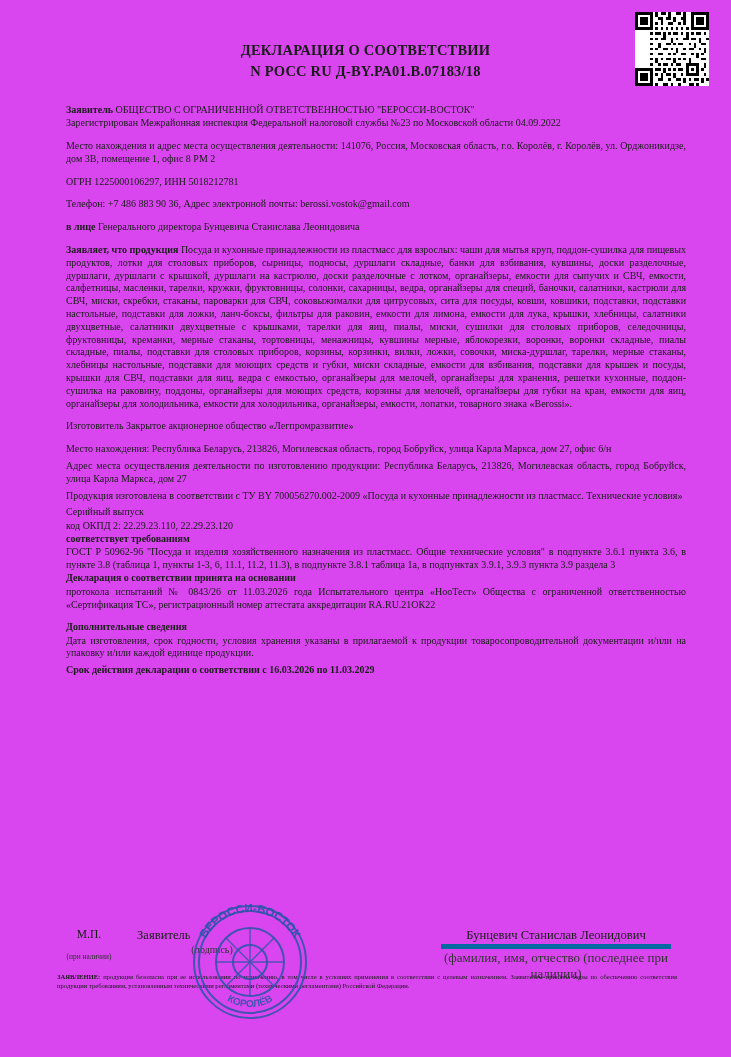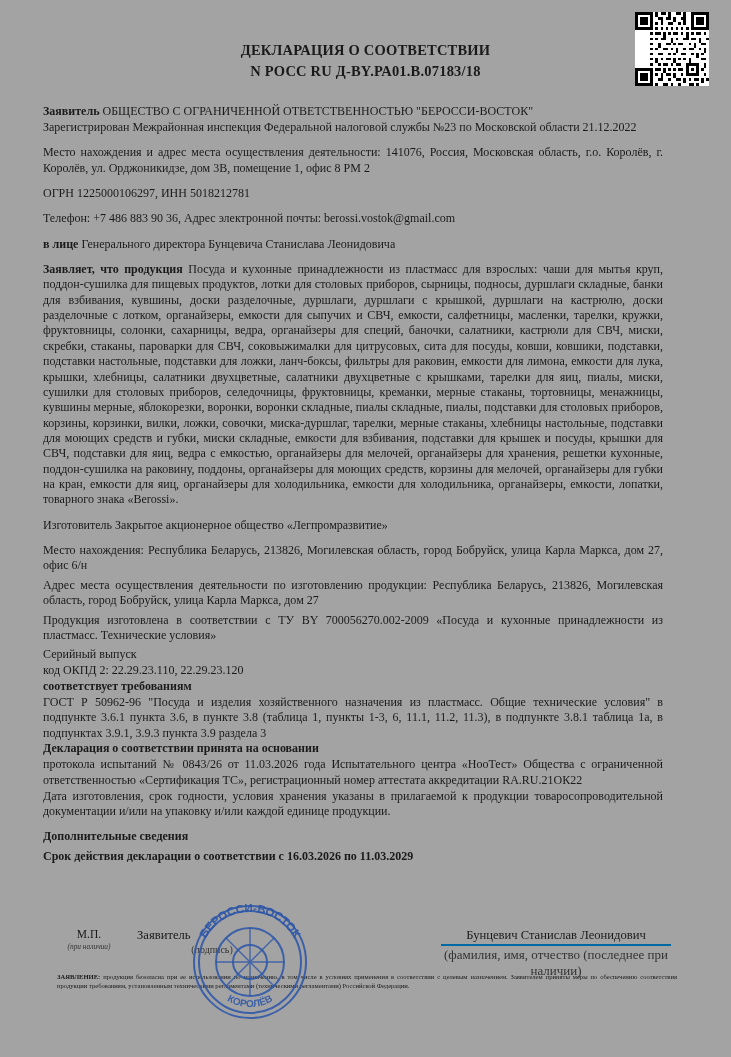--- a/index.html
+++ b/index.html
@@ -9,21 +9,21 @@
   }
   body {
     font-family: "Liberation Serif", serif;
     color: #1a1a1a;
   }
   .page {
     position: relative;
     width: 731px;
     height: 1057px;
     overflow: hidden;
-    background: #a3a3a3;
+    background: #d946ef;
   }
   
   .qr {
     position: absolute;
     top: 12px;
     right: 22px;
     width: 74px;
     height: 74px;
   }
   
@@ -38,23 +38,23 @@
     font-family: "Liberation Serif", serif;
     font-weight: bold;
     font-size: 14.5px;
     letter-spacing: 0.2px;
     line-height: 1.45;
   }
   
   .body {
     position: absolute;
     top: 104px;
-    left: 43px;
+    left: 66px;
     width: 620px;
-    font-size: 12px;
+    font-size: 10px;
     line-height: 1.28;
     text-align: left;
   }
   .p {
     margin: 0 0 0.5px 0;
   }
   .b { font-weight: bold; }
   .just { text-align: justify; }
   .gap-s { margin-top: 10px; }
   .gap-m { margin-top: 4px; }
@@ -74,22 +74,21 @@
   }
   .mp {
     width: 64px;
     text-align: center;
     font-size: 11.5px;
   }
   .mp .sub {
     display: block;
     font-size: 7.4px;
     color: #333;
-    margin-top: 2px;
-    font-style: italic;
+    margin-top: 12px;
   }
   .declarant {
     width: 200px;
     padding-left: 16px;
     font-size: 12.6px;
     position: relative;
   }
   .declarant .sub {
     display: block;
     font-size: 10px;
@@ -99,21 +98,21 @@
     width: 150px;
   }
   .signer {
     flex: 1;
     text-align: right;
     padding-right: 6px;
   }
   .signer .name {
     display: block;
     font-size: 12.6px;
-    border-bottom: 2px solid #0369a1;
+    border-bottom: 5px solid #0369a1;
     width: 230px;
     margin-left: auto;
     text-align: center;
     padding-bottom: 1px;
   }
   .signer .sub {
     display: block;
     font-size: 13px;
     color: #333;
     width: 230px;
@@ -292,21 +291,21 @@
 
   <div class="title-block">
     <div class="title-line">ДЕКЛАРАЦИЯ О СООТВЕТСТВИИ</div>
     <div class="title-line">N РОСС RU Д-BY.РА01.В.07183/18</div>
   </div>
 
   <div class="body">
 
     <p class="p"><span class="b">Заявитель</span><span> ОБЩЕСТВО С ОГРАНИЧЕННОЙ ОТВЕТСТВЕННОСТЬЮ "БЕРОССИ-ВОСТОК"</span></p>
 
-    <p class="p just">Зарегистрирован Межрайонная инспекция Федеральной налоговой службы №23 по Московской области 21.12.2022</p>
+    <p class="p just">Зарегистрирован Межрайонная инспекция Федеральной налоговой службы №23 по Московской области 04.09.2022</p>
 
     <p class="p just gap-s">Место нахождения и адрес места осуществления деятельности: 141076, Россия, Московская область, г.о. Королёв, г. Королёв, ул. Орджоникидзе, дом 3В, помещение 1, офис 8 РМ 2</p>
 
     <p class="p gap-s">ОГРН 1225000106297, ИНН 5018212781</p>
 
     <p class="p gap-s">Телефон: +7 486 883 90 36, Адрес электронной почты: berossi.vostok@gmail.com</p>
 
     <p class="p gap-s"><span class="b">в лице</span><span> Генерального директора Бунцевича Станислава Леонидовича</span></p>
 
     <p class="p just gap-s"><span class="b">Заявляет, что продукция</span><span> Посуда и кухонные принадлежности из пластмасс для взрослых: чаши для мытья круп, поддон-сушилка для пищевых продуктов, лотки для столовых приборов, сырницы, подносы, дуршлаги складные, банки для взбивания, кувшины, доски разделочные, дуршлаги, дуршлаги с крышкой, дуршлаги на кастрюлю, доски разделочные с лотком, органайзеры, емкости для сыпучих и СВЧ, емкости, салфетницы, масленки, тарелки, кружки, фруктовницы, солонки, сахарницы, ведра, органайзеры для специй, баночки, салатники, кастрюли для СВЧ, миски, скребки, стаканы, пароварки для СВЧ, соковыжималки для цитрусовых, сита для посуды, ковши, ковшики, подставки, подставки настольные, подставки для ложки, ланч-боксы, фильтры для раковин, емкости для лимона, емкости для лука, крышки, хлебницы, салатники двухцветные, салатники двухцветные с крышками, тарелки для яиц, пиалы, миски, сушилки для столовых приборов, селедочницы, фруктовницы, креманки, мерные стаканы, тортовницы, менажницы, кувшины мерные, яблокорезки, воронки, воронки складные, пиалы складные, пиалы, подставки для столовых приборов, корзины, корзинки, вилки, ложки, совочки, миска-дуршлаг, тарелки, мерные стаканы, хлебницы настольные, подставки для моющих средств и губки, миски складные, емкости для взбивания, подставки для крышек и посуды, крышки для СВЧ, подставки для яиц, ведра с емкостью, органайзеры для мелочей, органайзеры для хранения, решетки кухонные, поддон-сушилка на раковину, поддоны, органайзеры для моющих средств, корзины для мелочей, органайзеры для губки на кран, емкости для яиц, органайзеры для холодильника, емкости для холодильника, органайзеры, емкости, лопатки, товарного знака «Berossi».</span></p>
@@ -326,23 +325,23 @@
 
     <p class="p"><span class="b">соответствует требованиям</span></p>
 
     <p class="p just">ГОСТ Р 50962-96 "Посуда и изделия хозяйственного назначения из пластмасс. Общие технические условия" в подпункте 3.6.1 пункта 3.6, в пункте 3.8 (таблица 1, пункты 1-3, 6, 11.1, 11.2, 11.3), в подпункте 3.8.1 таблица 1а, в подпунктах 3.9.1, 3.9.3 пункта 3.9 раздела 3</p>
 
 
     <p class="p"><span class="b">Декларация о соответствии принята на основании</span></p>
 
     <p class="p just">протокола испытаний № 0843/26 от 11.03.2026 года Испытательного центра «НооТест» Общества с ограниченной ответственностью «Сертификация ТС», регистрационный номер аттестата аккредитации RA.RU.21ОК22</p>
 
+    <p class="p gap-s"><span class="b">Дополнительные сведения</span></p>
+
     <p class="p just">Дата изготовления, срок годности, условия хранения указаны в прилагаемой к продукции товаросопроводительной документации и/или на упаковку и/или каждой единице продукции.</p>
-
-    <p class="p gap-s"><span class="b">Дополнительные сведения</span></p>
 
     <p class="p gap-m"><span class="b">Срок действия декларации о соответствии</span><span class="b"> с 16.03.2026 по 11.03.2029</span></p>
   </div>
 
   <div class="sig-zone">
     <div class="sig-row">
       <div class="mp">
         <span>М.П.</span>
         <span class="sub">(при наличии)</span>
       </div>

